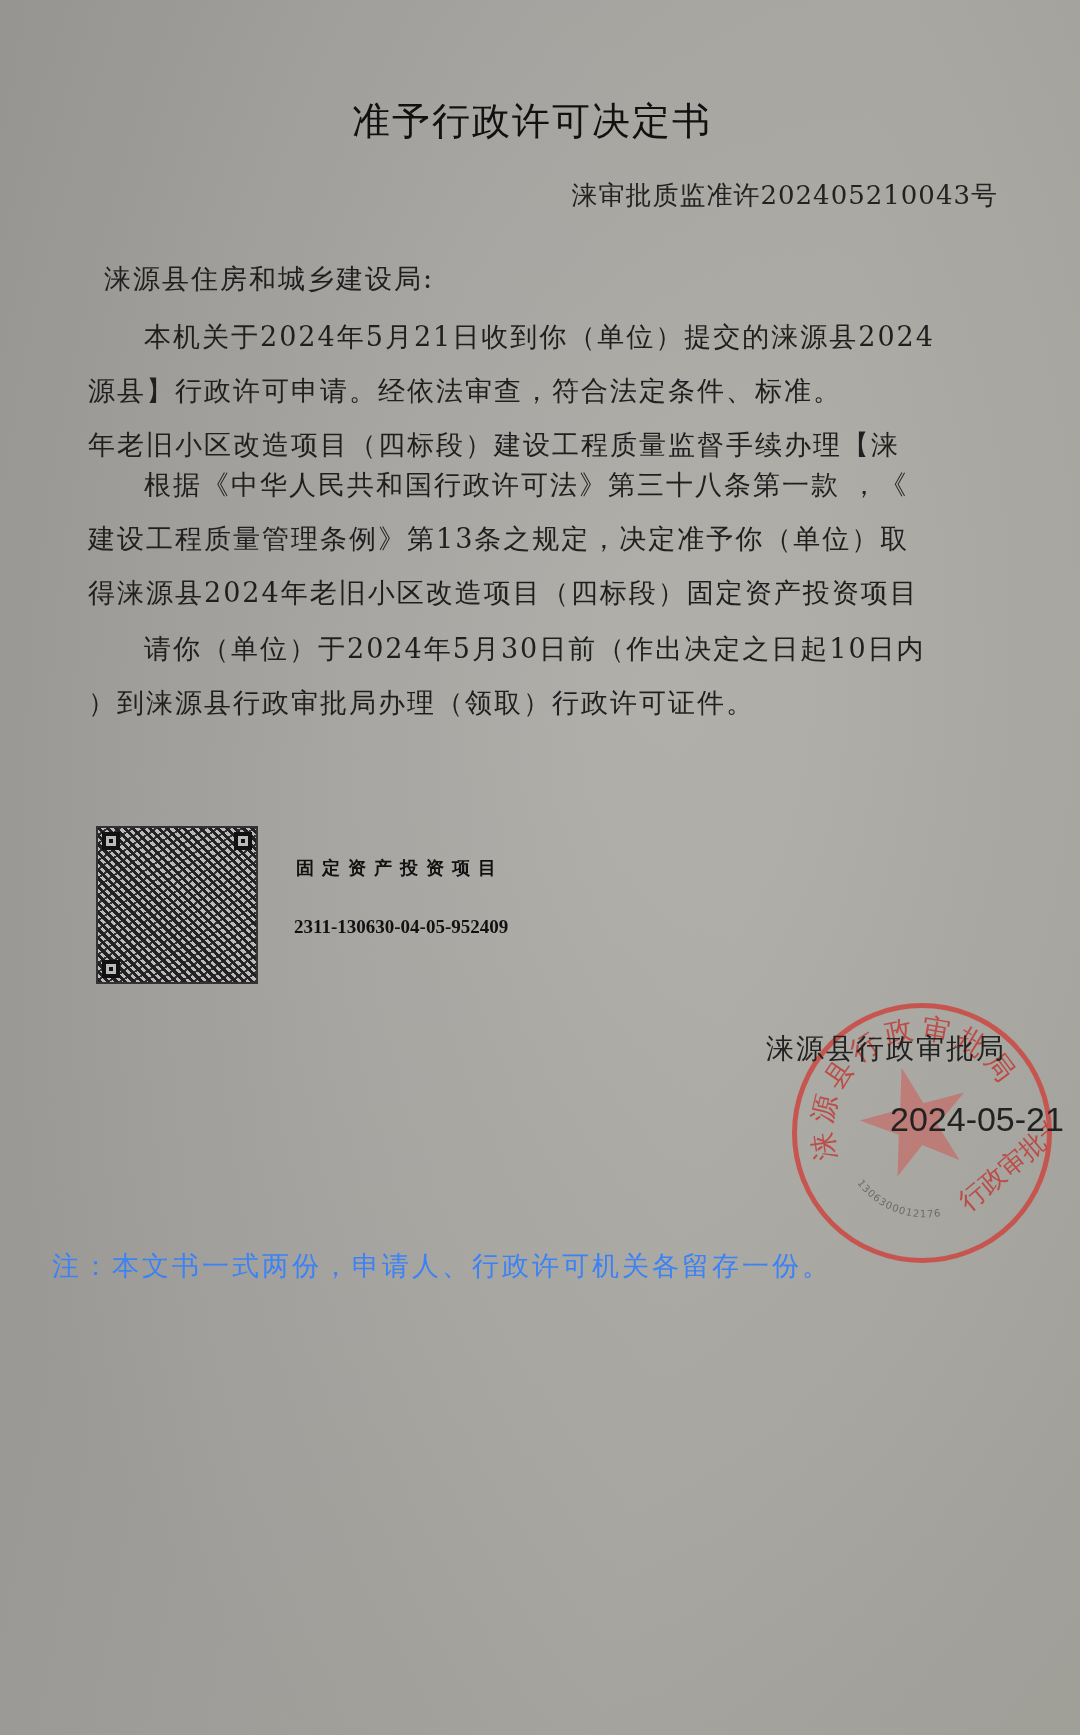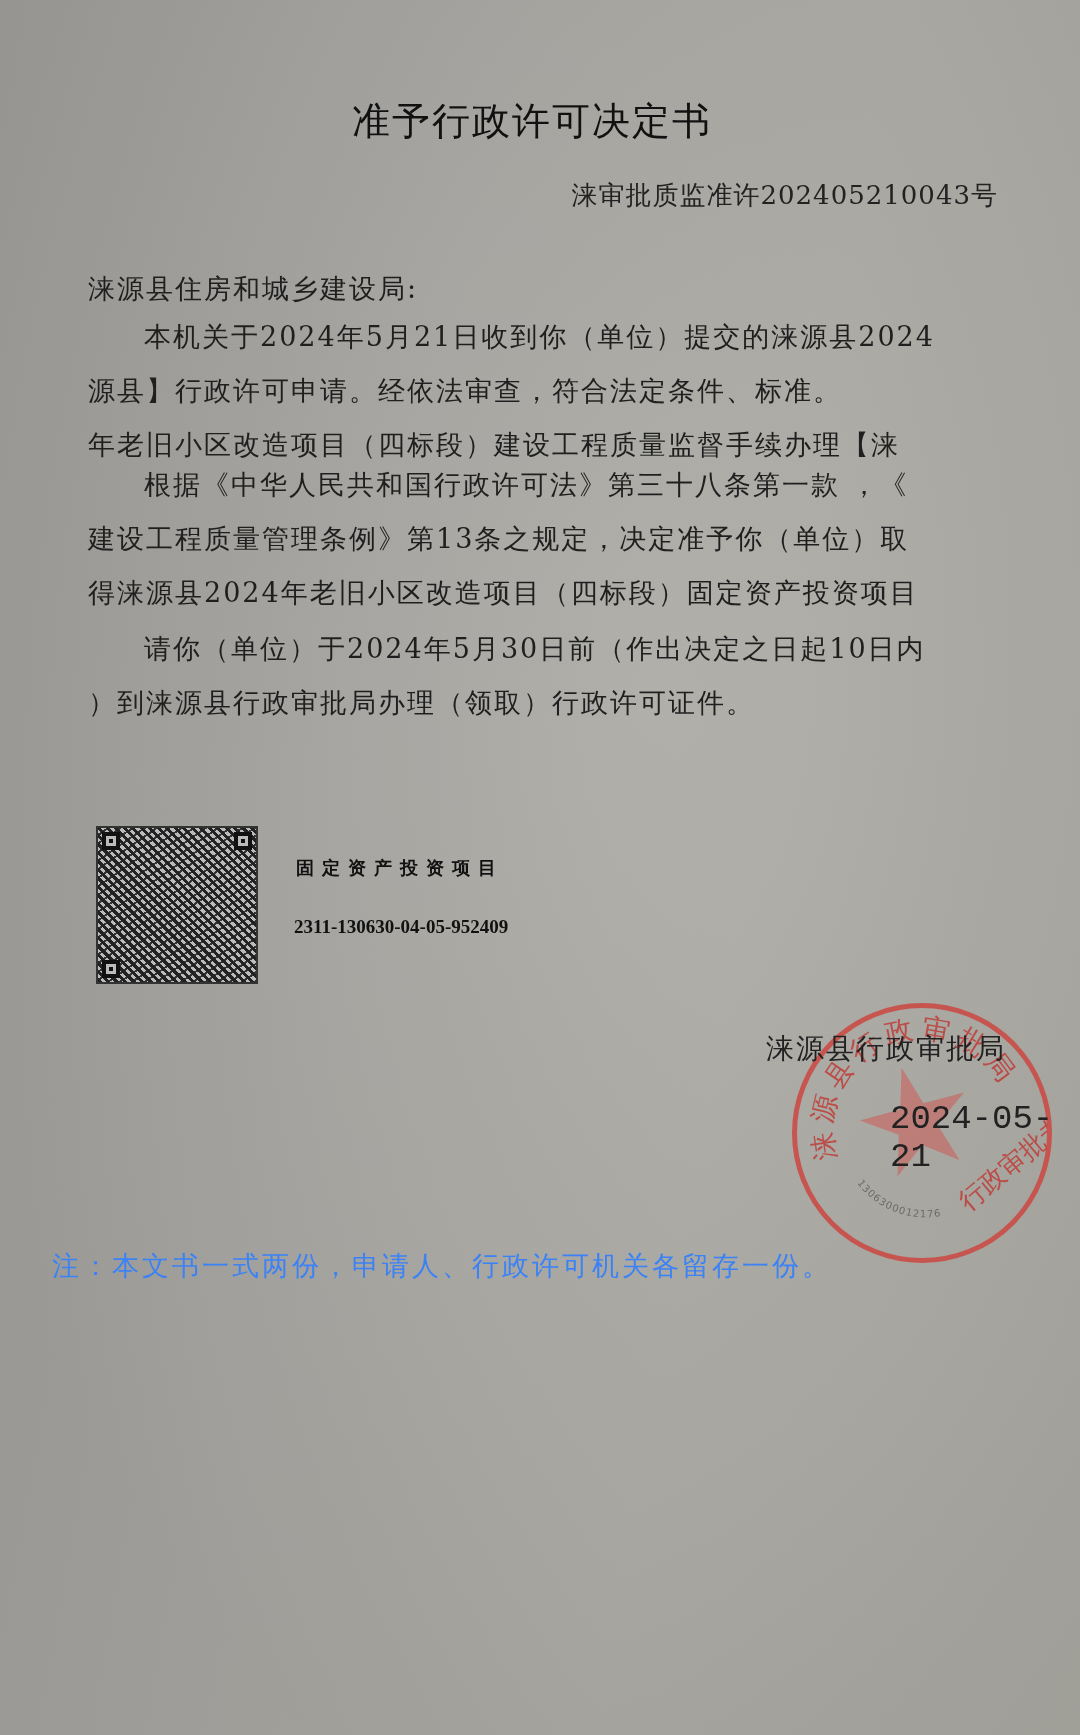--- a/index.html
+++ b/index.html
@@ -19,21 +19,21 @@
     font-weight: normal; font-size: 38px; letter-spacing: 2px; color: #111;
   }
   .docno {
     position: absolute; right: 82px; top: 178px;
     font-size: 26px; letter-spacing: 1px; color: #222;
   }
   .body-text {
     position: absolute; left: 88px; width: 920px;
     font-size: 27px; line-height: 54px; letter-spacing: 2px; color: #1f1f1f;
   }
-  .recipient { top: 262px; }
+  .recipient { top: 252px; margin-left: 16px; }
   .para1 { top: 310px; }
   .para2 { top: 458px; }
   .para3 { top: 622px; }
   .line { display: block; white-space: nowrap; }
   .indent { padding-left: 56px; }
   .qr {
     position: absolute; left: 96px; top: 826px; width: 158px; height: 154px;
     background:
       repeating-linear-gradient(45deg, #222 0 3px, transparent 3px 6px),
       repeating-linear-gradient(-35deg, #333 0 2px, transparent 2px 7px),
@@ -54,21 +54,21 @@
   .proj-code {
     position: absolute; left: 294px; top: 916px;
     font-family: "Liberation Serif", serif; font-weight: bold; font-size: 19px; color: #111;
   }
   .issuer {
     position: absolute; left: 766px; top: 1030px;
     font-size: 28px; letter-spacing: 2px; color: #222; z-index: 3;
   }
   .date {
     position: absolute; left: 890px; top: 1100px;
-    font-family: Liberation Mono, monospace; font-size: 34px; color: #222; z-index: 3;
+    font-family: Liberation Sans, sans-serif; font-size: 34px; color: #222; z-index: 3;
   }
   .seal {
     position: absolute; left: 792px; top: 1003px; width: 250px; height: 250px;
     border: 5px solid rgba(205,70,65,0.85); border-radius: 50%; z-index: 2;
   }
   .seal svg { position: absolute; left: 0; top: 0; }
   .note {
     position: absolute; left: 52px; top: 1248px;
     font-size: 27px; letter-spacing: 3px; color: #3b82f6; z-index: 3;
   }

